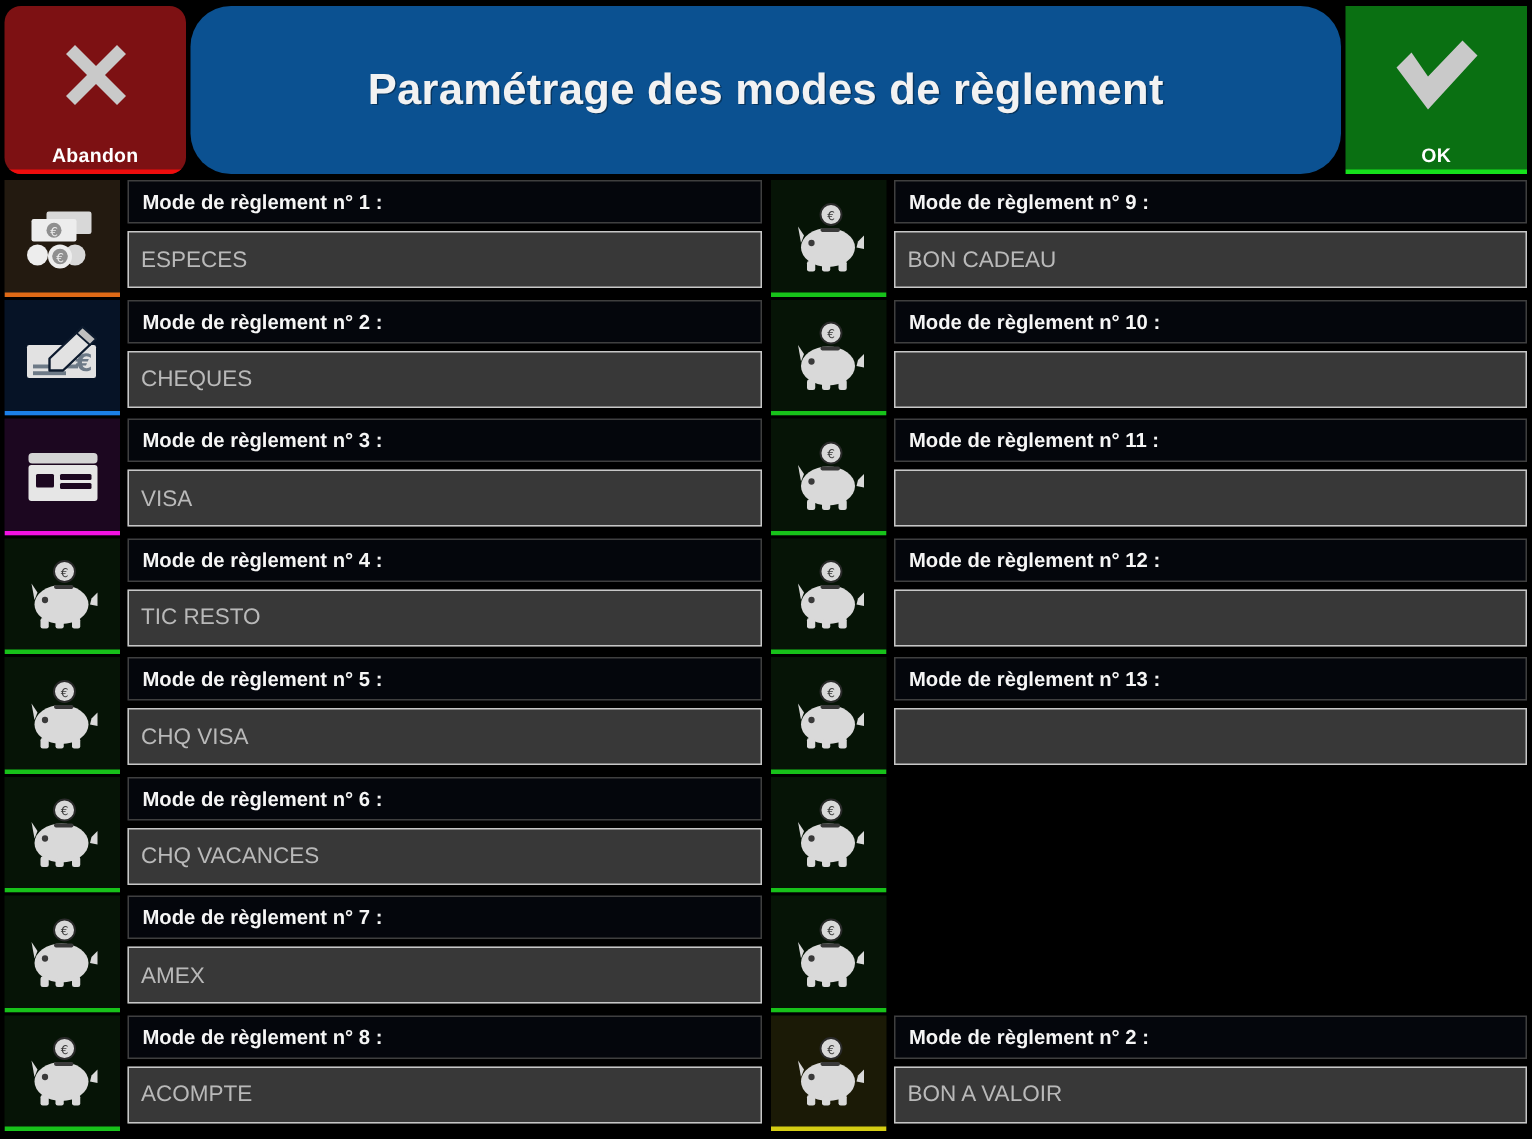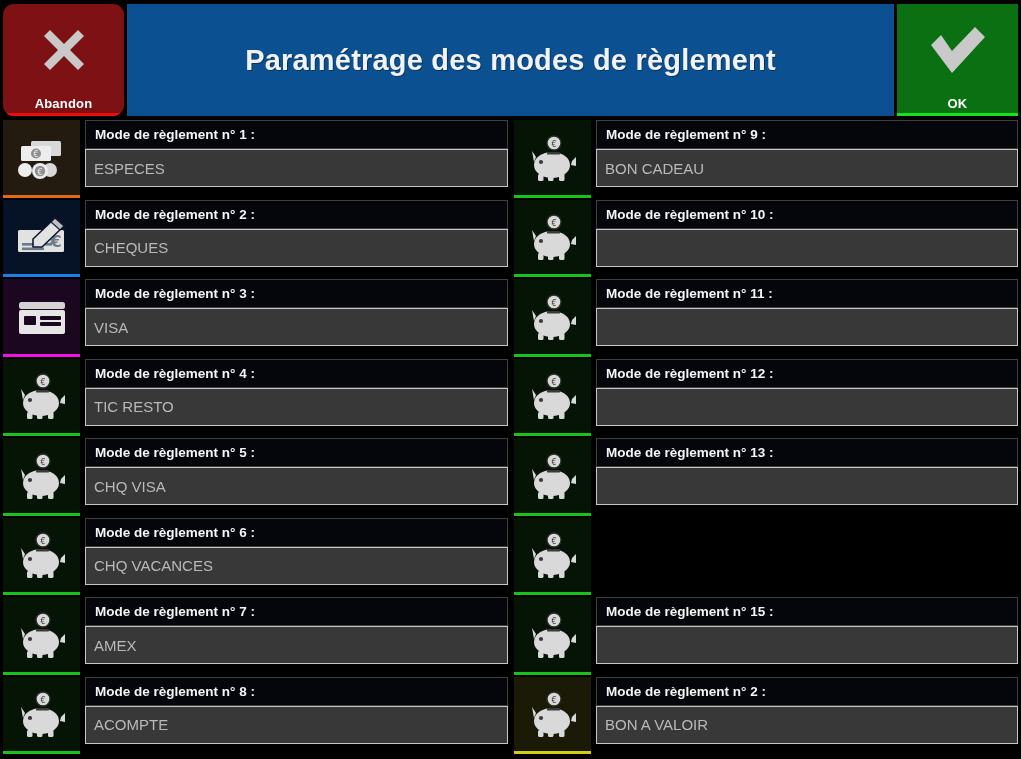--- a/index.html
+++ b/index.html
@@ -72,20 +72,21 @@
     line-height: 15px;
   }
 
   .title-bar {
     flex: 1 1 auto;
     margin: 0 3px;
     background: #0b5191;
     display: flex;
     align-items: center;
     justify-content: center;
+    border-radius: 27px;
   }
   .title-bar .ttl {
     font-size: 29px;
     font-weight: bold;
     color: #f2f2f2;
     letter-spacing: .2px;
     text-shadow: 1px 1px 0 rgba(0,0,0,.35);
   }
 
   
@@ -147,21 +148,21 @@
     padding-left: 9px;
     color: #f5f5f5;
     font-size: 13.5px;
     font-weight: bold;
     white-space: nowrap;
     overflow: hidden;
   }
 
   .finput {
     height: 38px;
-    margin-top: 0;
+    margin-top: 5px;
     background: #383838;
     border: 1px solid #c7c7c7;
     display: flex;
     align-items: center;
     padding-left: 8px;
     color: #b9b9b9;
     font-size: 15px;
     font-weight: normal;
     white-space: nowrap;
     overflow: hidden;
@@ -506,24 +507,20 @@
                 <ellipse cx="24" cy="30" rx="18" ry="13" fill="#d9d9d9"></ellipse>
                 <path d="M8 22 L4 16 L6 27 Z" fill="#d9d9d9"></path>
                 <rect x="19" y="17" width="13" height="2.6" rx="1.2" fill="#3a3a3a"></rect>
                 <circle cx="13" cy="27" r="2.1" fill="#3a3a3a"></circle>
                 <rect x="10" y="39" width="5.5" height="7" rx="1.5" fill="#d9d9d9"></rect>
                 <rect x="20" y="40" width="5.5" height="6" rx="1.5" fill="#d9d9d9"></rect>
                 <rect x="31" y="39" width="5.5" height="7" rx="1.5" fill="#d9d9d9"></rect>
               </svg>
             </span>
           </div>
-          <div class="fields">
-            <div class="flabel">Mode de règlement n° 15 :</div>
-            <div class="finput"></div>
-          </div>
         </div>
         <div class="row">
           <div class="tile" style="background: rgb(27, 26, 6); --accent: #d4cc12;">
             <span>
               <svg width="50" height="48" viewBox="0 0 50 48">
                 <circle cx="26" cy="8" r="7" fill="#d9d9d9" stroke="#2a2a2a" stroke-width="1.3"></circle>
                 <text x="26" y="11.5" font-size="8" font-family="DejaVu Sans, sans-serif" fill="#3a3a3a" text-anchor="middle">€</text>
                 <path d="M44 26 L48 22 L48 31 L43 30 Z" fill="#d9d9d9"></path>
                 <ellipse cx="24" cy="30" rx="18" ry="13" fill="#d9d9d9"></ellipse>
                 <path d="M8 22 L4 16 L6 27 Z" fill="#d9d9d9"></path>

